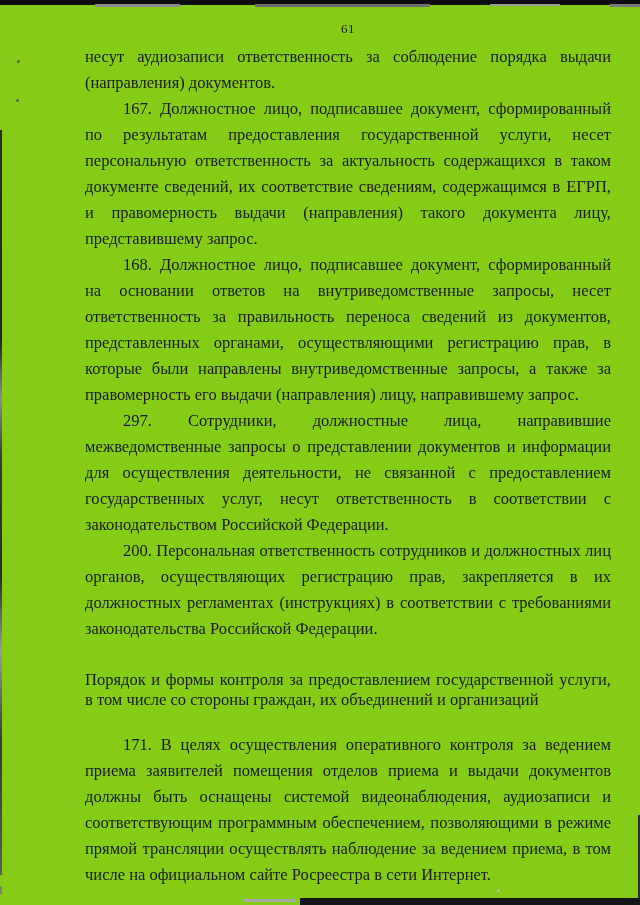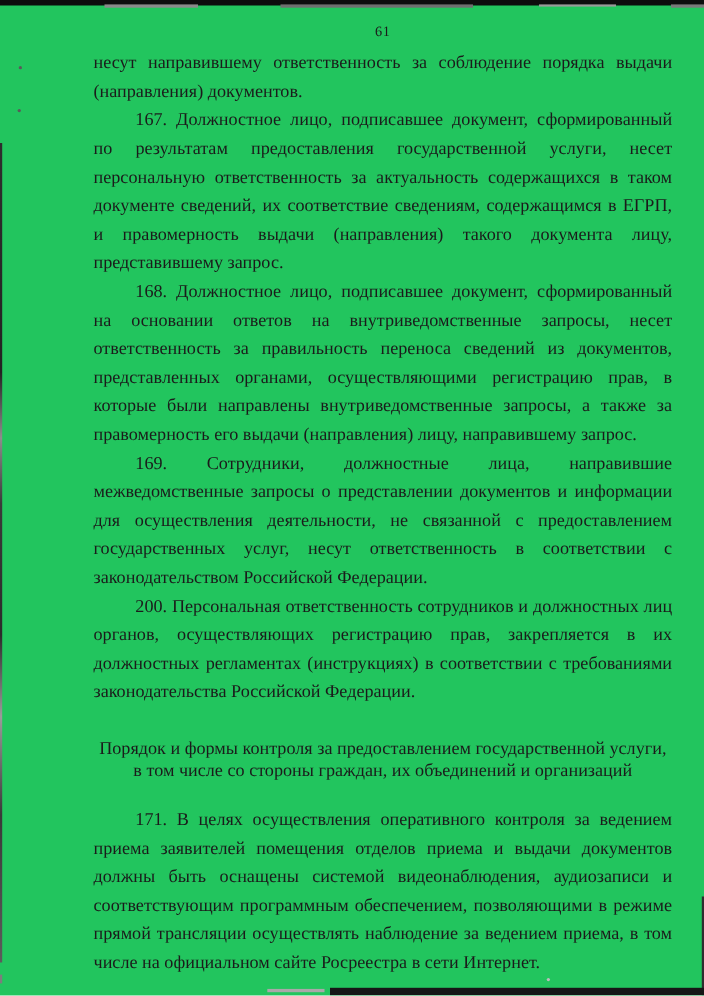--- a/index.html
+++ b/index.html
@@ -1,20 +1,20 @@
 <!DOCTYPE html>
 <html lang="ru"><head>
 <meta charset="utf-8">
 <style>
   html, body { margin: 0; padding: 0; background: #ffffff; }
   .page {
     position: relative;
     width: 640px;
     height: 905px;
-    background: #22c55e;
+    background: #84cc16;
     overflow: hidden;
     font-family: "Liberation Serif", serif;
     color: #1b1b1b;
   }
   
   .scan-bar-top {
     position: absolute; top: 0; left: 0;
     width: 640px; height: 5px;
     background: #0d0d0d;
   }
@@ -63,44 +63,43 @@
     line-height: 26px;
     text-align: justify;
   }
   .para { margin: 0; text-indent: 38px; }
   .para.no-indent { text-indent: 0; }
   .heading {
     margin: 28px 0 22px 0;
     font-size: 16.5px;
     font-weight: normal;
     line-height: 20px;
-    text-align: center;
     text-indent: 0;
   }
 </style>
 </head>
 <body>
 
 <div class="page">
 
   <div class="scan-bar-top"></div>
   <div class="streak s1"></div>
   <div class="streak s2"></div>
   <div class="streak s3"></div>
   <div class="streak s4"></div>
   <div class="left-line"></div>
   <div class="right-line"></div>
 
   <div class="page-number">61</div>
 
   <div class="content">
-    <p class="para no-indent">несут направившему ответственность за соблюдение порядка выдачи (направления) документов.</p>
+    <p class="para no-indent">несут аудиозаписи ответственность за соблюдение порядка выдачи (направления) документов.</p>
     <p class="para">167. Должностное лицо, подписавшее документ, сформированный по результатам предоставления государственной услуги, несет персональную ответственность за актуальность содержащихся в таком документе сведений, их соответствие сведениям, содержащимся в ЕГРП, и правомерность выдачи (направления) такого документа лицу, представившему запрос.</p>
     <p class="para">168. Должностное лицо, подписавшее документ, сформированный на основании ответов на внутриведомственные запросы, несет ответственность за правильность переноса сведений из документов, представленных органами, осуществляющими регистрацию прав, в которые были направлены внутриведомственные запросы, а также за правомерность его выдачи (направления) лицу, направившему запрос.</p>
-    <p class="para">169. Сотрудники, должностные лица, направившие межведомственные запросы о представлении документов и информации для осуществления деятельности, не связанной с предоставлением государственных услуг, несут ответственность в соответствии с законодательством Российской Федерации.</p>
+    <p class="para">297. Сотрудники, должностные лица, направившие межведомственные запросы о представлении документов и информации для осуществления деятельности, не связанной с предоставлением государственных услуг, несут ответственность в соответствии с законодательством Российской Федерации.</p>
     <p class="para">200. Персональная ответственность сотрудников и должностных лиц органов, осуществляющих регистрацию прав, закрепляется в их должностных регламентах (инструкциях) в соответствии с требованиями законодательства Российской Федерации.</p>
     <h2 class="heading">Порядок и формы контроля за предоставлением государственной услуги, в том числе со стороны граждан, их объединений и организаций</h2>
     <p class="para">171. В целях осуществления оперативного контроля за ведением приема заявителей помещения отделов приема и выдачи документов должны быть оснащены системой видеонаблюдения, аудиозаписи и соответствующим программным обеспечением, позволяющими в режиме прямой трансляции осуществлять наблюдение за ведением приема, в том числе на официальном сайте Росреестра в сети Интернет.</p>
   </div>
 
   <div class="scan-dash-bottom"></div>
   <div class="scan-bar-bottom"></div>
 
   <div class="dot d1"></div>
   <div class="dot d2"></div>

